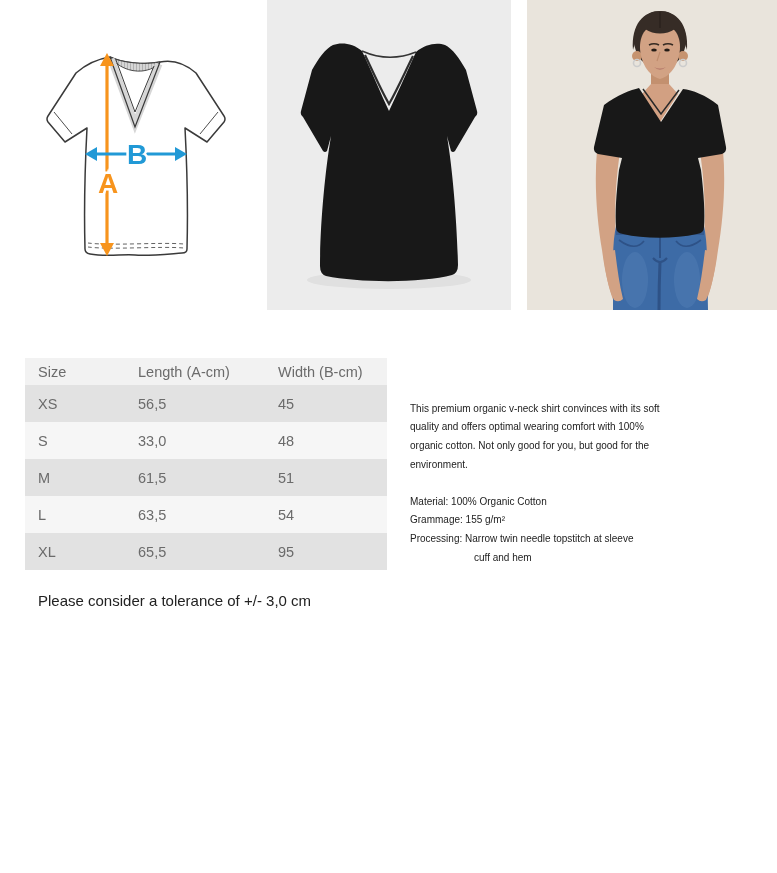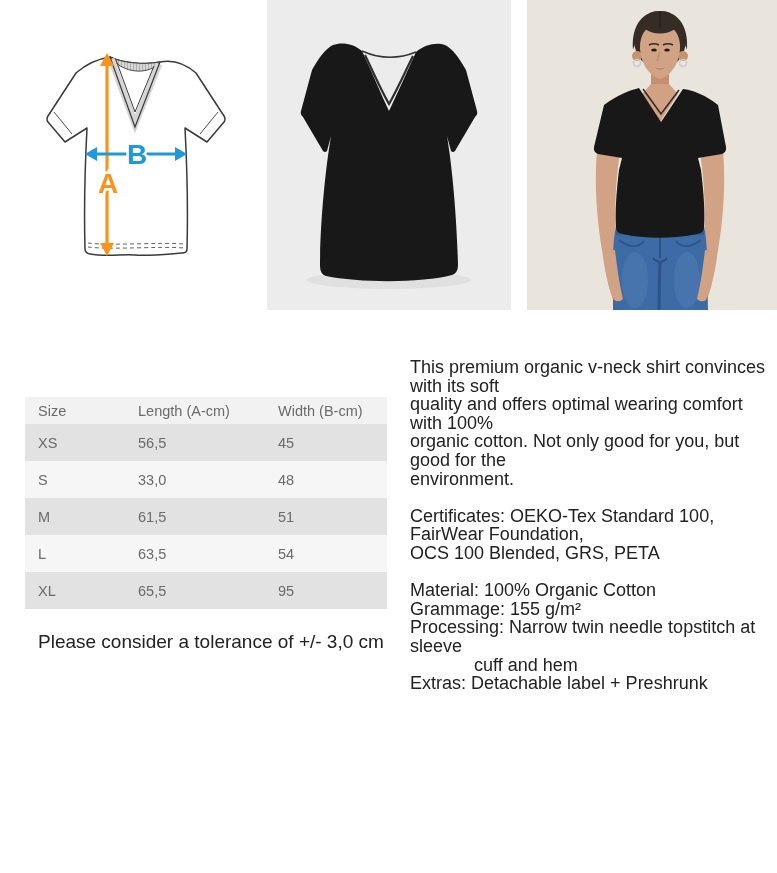--- a/index.html
+++ b/index.html
@@ -25,27 +25,27 @@
   }
   .size-table th {
     font-weight: 400; text-align: left; height: 27px; padding: 0 0 0 13px;
     background: var(--table-header-bg, #f2f2f2);
   }
   .size-table td { height: 37px; padding: 0 0 0 13px; }
   .size-table tbody tr:nth-child(odd)  { background: var(--table-stripe, #e2e2e2); }
   .size-table tbody tr:nth-child(even) { background: var(--table-light, #f6f6f6); }
 
   .tolerance {
-    margin: 22px 0 0 13px; font-size: 19px;
+    margin: 22px 0 0 13px; font-size: 15px;
     color: var(--body-text, #222);
   }
 
   .right-col {
     margin-left: 23px; width: 358px;
-    font-size: 18px; line-height: 18.6px;
+    font-size: 10px; line-height: 18.6px;
     color: var(--body-text, #222);
   }
   .right-col p { margin: 0 0 18.6px; white-space: pre-line; }
   .specs div { white-space: pre-line; }
   .spec-indent { padding-left: 64px; }
 </style>
 </head>
 <body>
 
 <div class="page">
@@ -207,24 +207,21 @@
         </tbody>
       </table>
       <p class="tolerance">Please consider a tolerance of +/- 3,0 cm</p>
     </div>
 
     <div class="right-col">
       <p>This premium organic v-neck shirt convinces with its soft
 quality and offers optimal wearing comfort with 100%
 organic cotton. Not only good for you, but good for the
 environment.</p>
-      <p>Certificates: OEKO-Tex Standard 100, FairWear Foundation,
-OCS 100 Blended, GRS, PETA</p>
       <div class="specs">
         <div>Material: 100% Organic Cotton</div>
         <div>Grammage: 155 g/m²</div>
         <div>Processing: Narrow twin needle topstitch at sleeve</div>
         <div class="spec-indent">cuff and hem</div>
-        <div>Extras: Detachable label + Preshrunk</div>
       </div>
     </div>
   </div>
 </div>
 
 </body></html>

